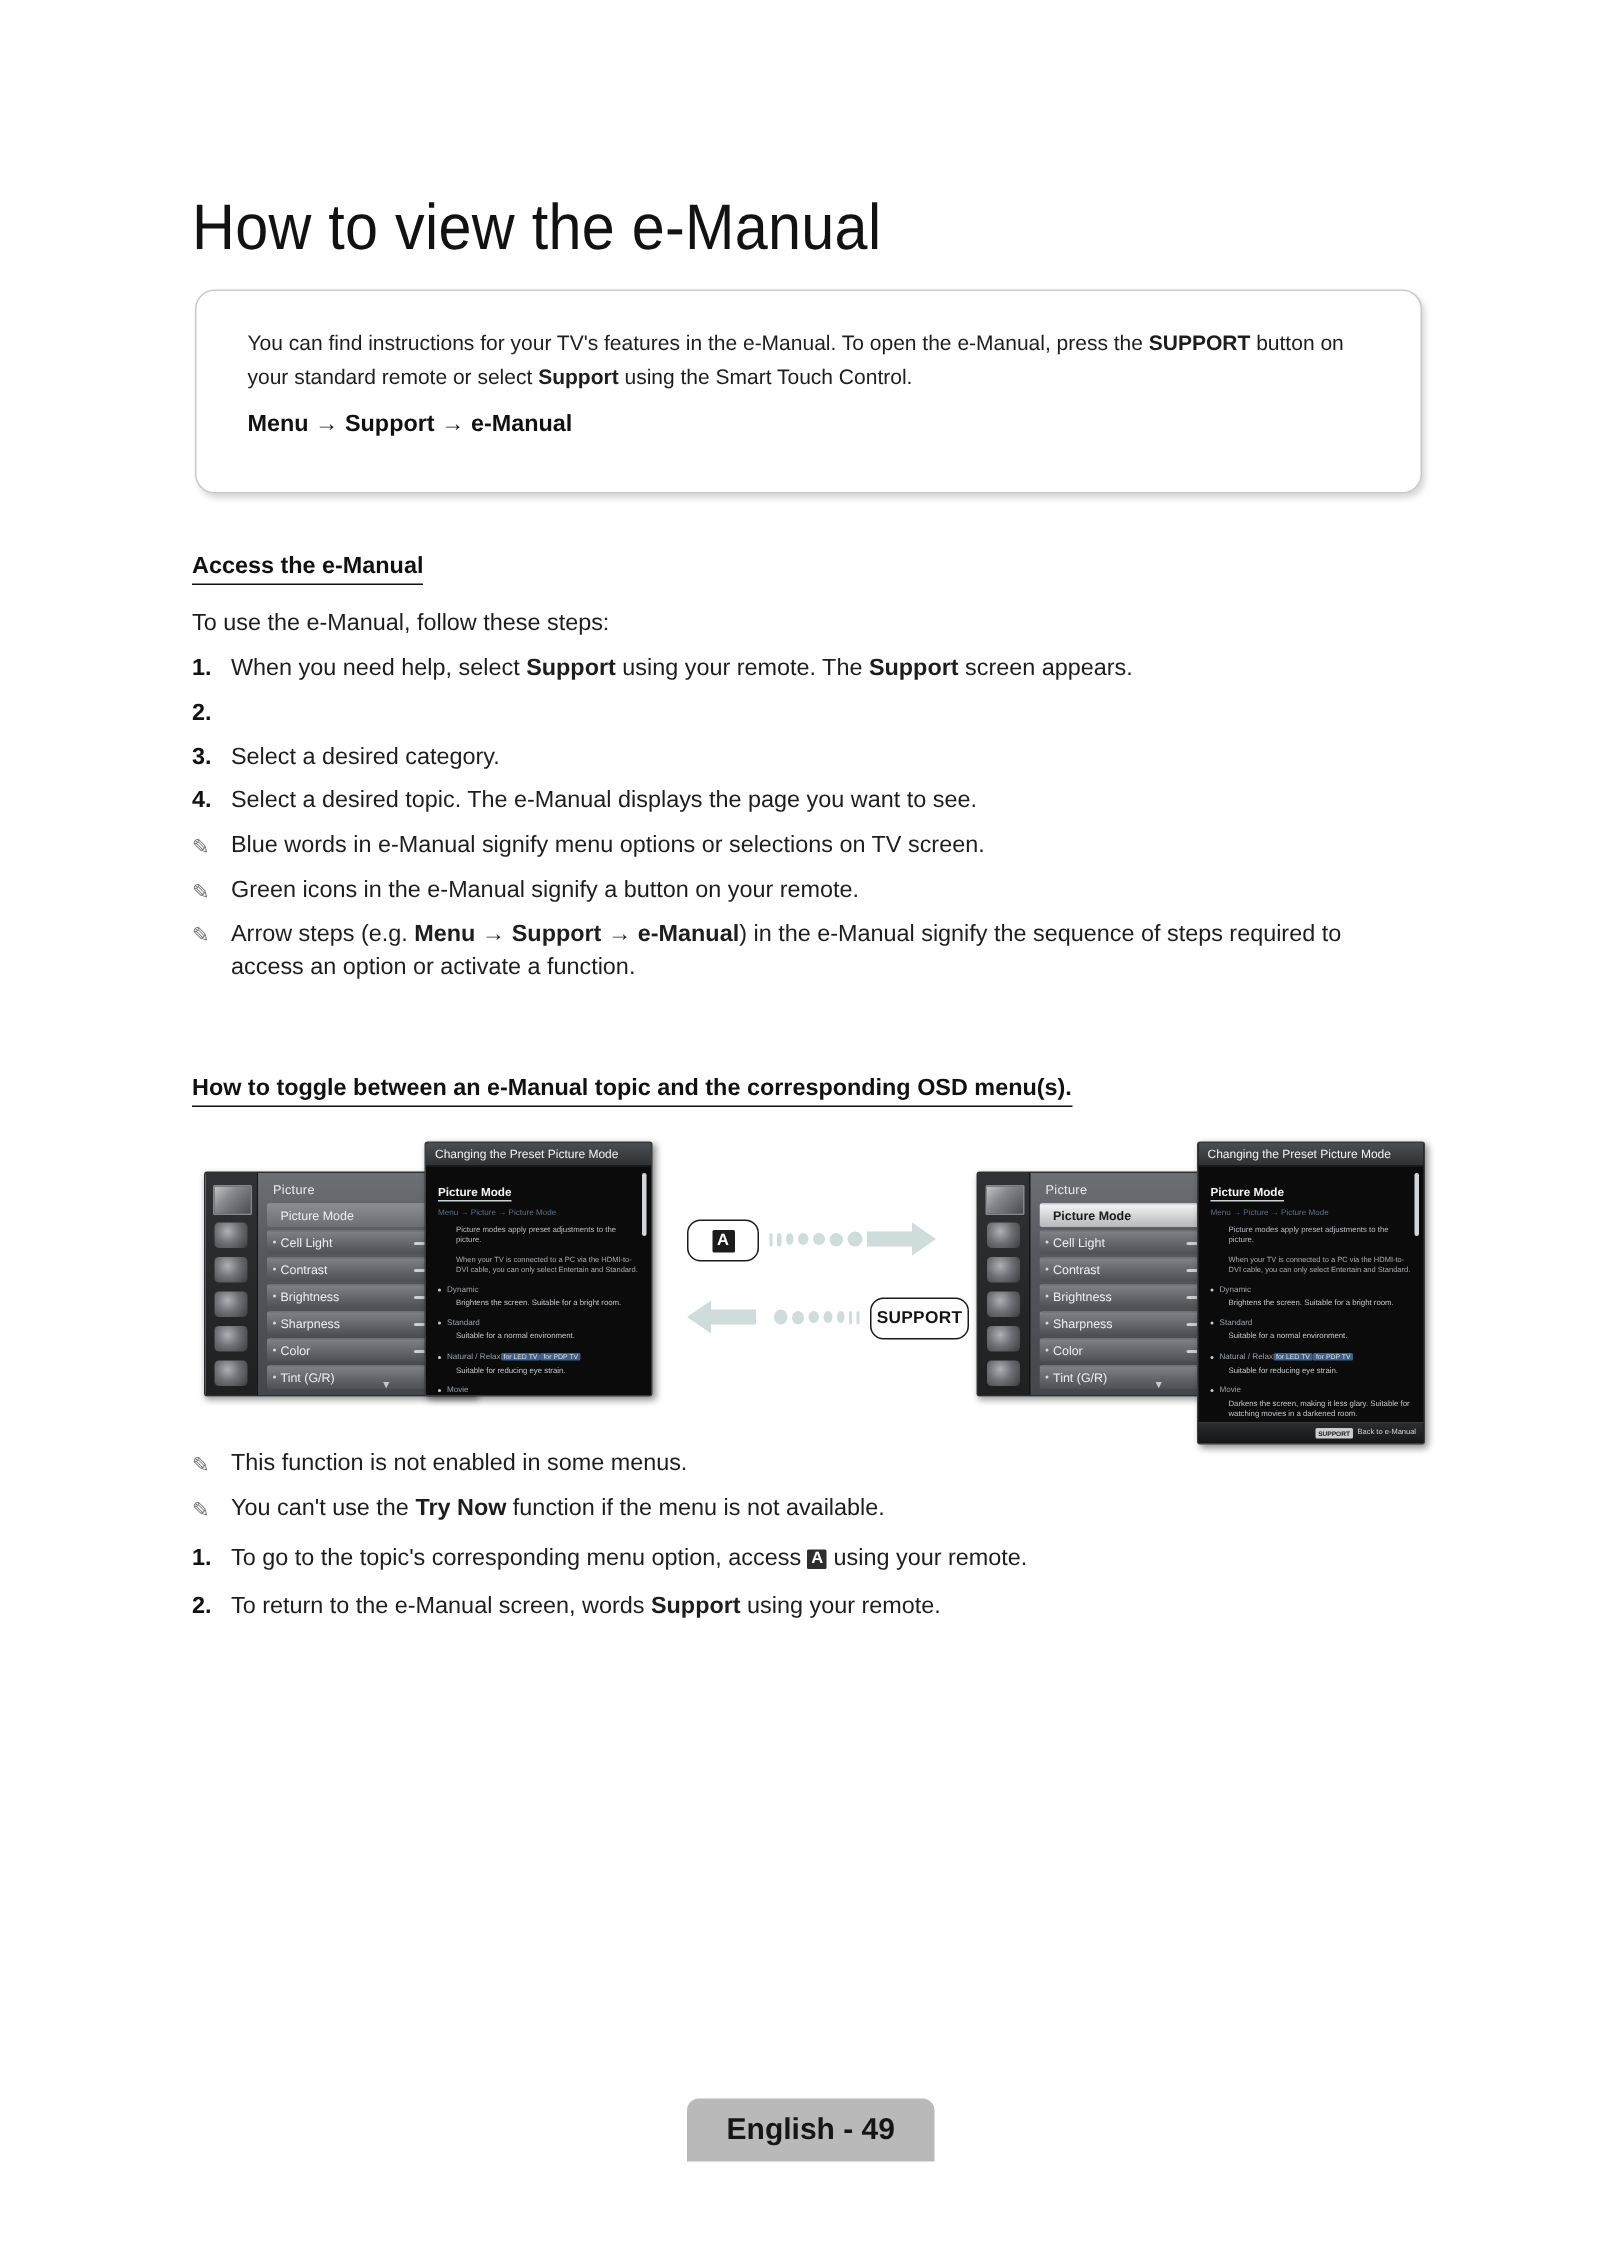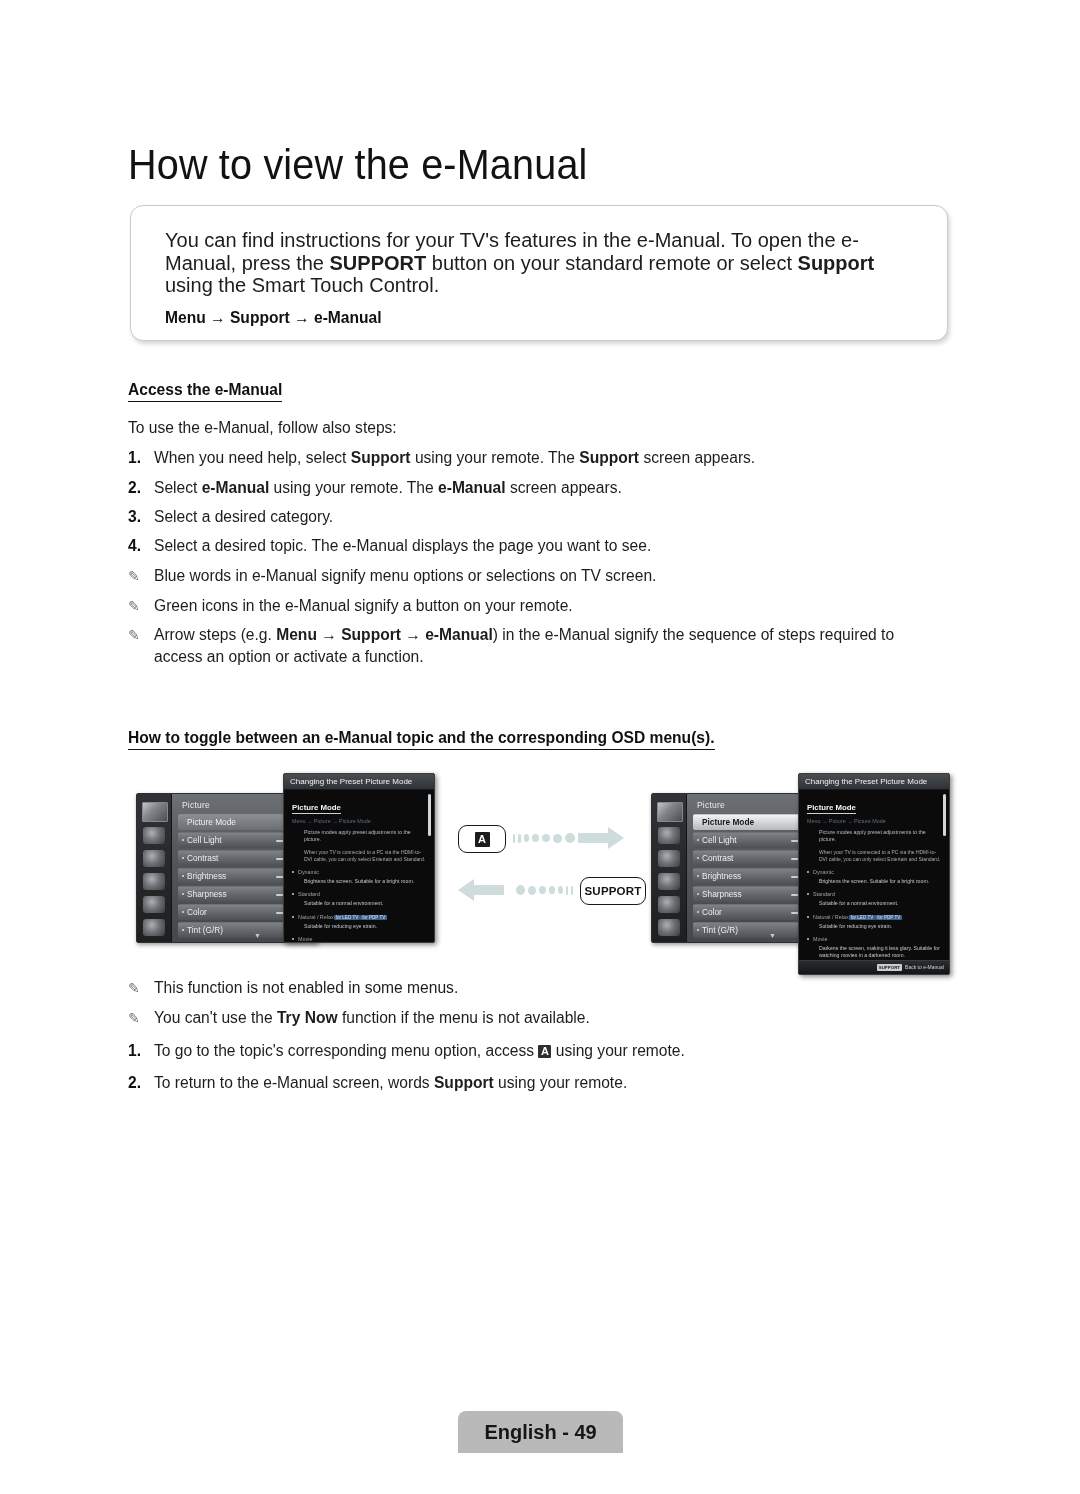--- a/index.html
+++ b/index.html
@@ -3,40 +3,40 @@
 <meta charset="utf-8">
 <style>
   html,body{margin:0;padding:0;}
   body{
     width:1080px;height:1494px;background:#ffffff;
     font-family:"Liberation Sans", sans-serif;
     color:#1a1a1a;
     -webkit-font-smoothing:antialiased;
     position:relative;overflow:hidden;
   }
-  .page{position:absolute;left:0;top:15px;width:1080px;height:1147px;}
+  .page{position:absolute;left:0;top:3px;width:1080px;height:1147px;}
 
   
   .page-title{
     position:absolute;left:128px;top:125px;
     font-size:43px;font-weight:400;letter-spacing:.2px;
     color:#121212;white-space:nowrap;
     transform:scaleX(.92);transform-origin:left center;
   }
 
   
   .intro-box{
     position:absolute;left:130px;top:190px;width:818px;height:136px;
     border:1px solid #c9c9c9;border-radius:13px;background:#fff;
     box-shadow:2px 3px 4px rgba(0,0,0,.16);
     box-sizing:border-box;
   }
   .intro-inner{padding:23px 30px 0 34px;}
   .intro-p{
-    font-size:20px;line-height:22.5px;color:#1d1d1d;margin:0 0 12px 0;
+    font-size:14px;line-height:22.5px;color:#1d1d1d;margin:0 0 12px 0;
   }
   .intro-p.last{margin-bottom:9px;}
   .arrowline{font-size:15.6px;font-weight:bold;color:#111;margin:0;}
   b.bd{font-weight:bold;}
 
   
   .sec-head{
     position:absolute;font-size:15.6px;font-weight:bold;color:#111;
     border-bottom:1.6px solid #111;padding-bottom:2px;
     display:inline-block;
@@ -234,30 +234,29 @@
     <div class="intro-inner">
       <p class="intro-p">
         <span>You can find instructions for your TV's features in the e-Manual. To open the e-Manual, press the </span><b class="bd">SUPPORT</b><span> button on your standard remote or select </span><b class="bd">Support</b><span> using the Smart Touch Control.</span>
       </p>
       <p class="arrowline">Menu → Support → e-Manual</p>
     </div>
   </div>
 
   <div class="sec-head" id="sec-access">Access the e-Manual</div>
 
-  <div class="txt" style="left:128px;top:402px;">To use the e-Manual, follow also steps:</div>
+  <div class="txt" style="left:128px;top:402px;">To use the e-Manual, follow these steps:</div>
 
   <div id="access-list">
       <div class="row" style="left: 128px; top: 432px; width: 820px;">
         <div class="marker num">1.</div>
         <div class="rowtext" style="max-width: 785px;"><span>When you need help, select </span><b>Support</b><span> using your remote. The </span><b>Support</b><span> screen appears.</span></div>
       </div>
       <div class="row" style="left: 128px; top: 462px; width: 820px;">
         <div class="marker num">2.</div>
-        <div class="rowtext" style="max-width: 785px;"><span>Select </span><b>e-Manual</b><span> using your remote. The </span><b>e-Manual</b><span> screen appears.</span></div>
       </div>
       <div class="row" style="left: 128px; top: 491px; width: 820px;">
         <div class="marker num">3.</div>
         <div class="rowtext" style="max-width: 785px;"><span>Select a desired category.</span></div>
       </div>
       <div class="row" style="left: 128px; top: 520px; width: 820px;">
         <div class="marker num">4.</div>
         <div class="rowtext" style="max-width: 785px;"><span>Select a desired topic. The e-Manual displays the page you want to see.</span></div>
       </div>
       <div class="row" style="left: 128px; top: 550px; width: 820px;">

